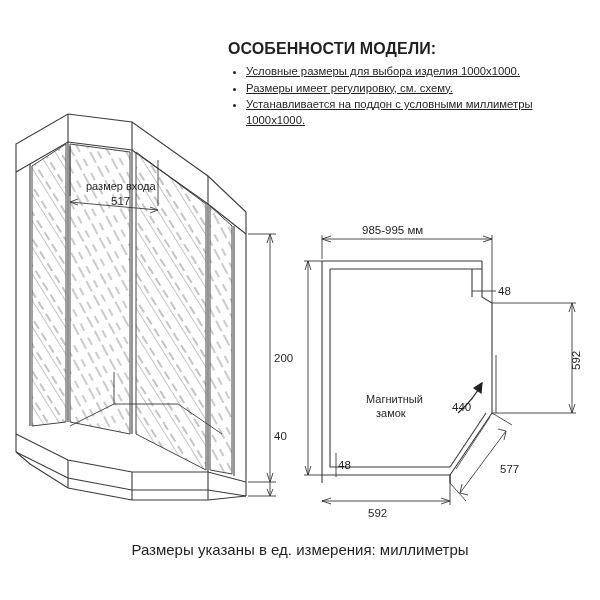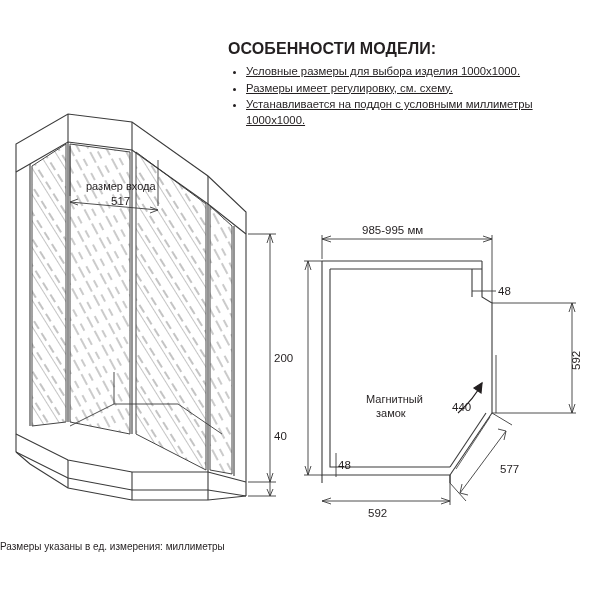--- a/index.html
+++ b/index.html
@@ -45,21 +45,22 @@
     line-height: 15.6px;
     margin-bottom: 1px;
   }
 
   
   .footnote {
     position: absolute;
     left: 0;
     top: 541px;
     width: 600px;
-    font-size: 10px;
+    text-align: center;
+    font-size: 15px;
   }
 
   
   svg {
     display: block;
   }
   .drawing-left {
     position: absolute;
     left: 8px;
     top: 104px;

